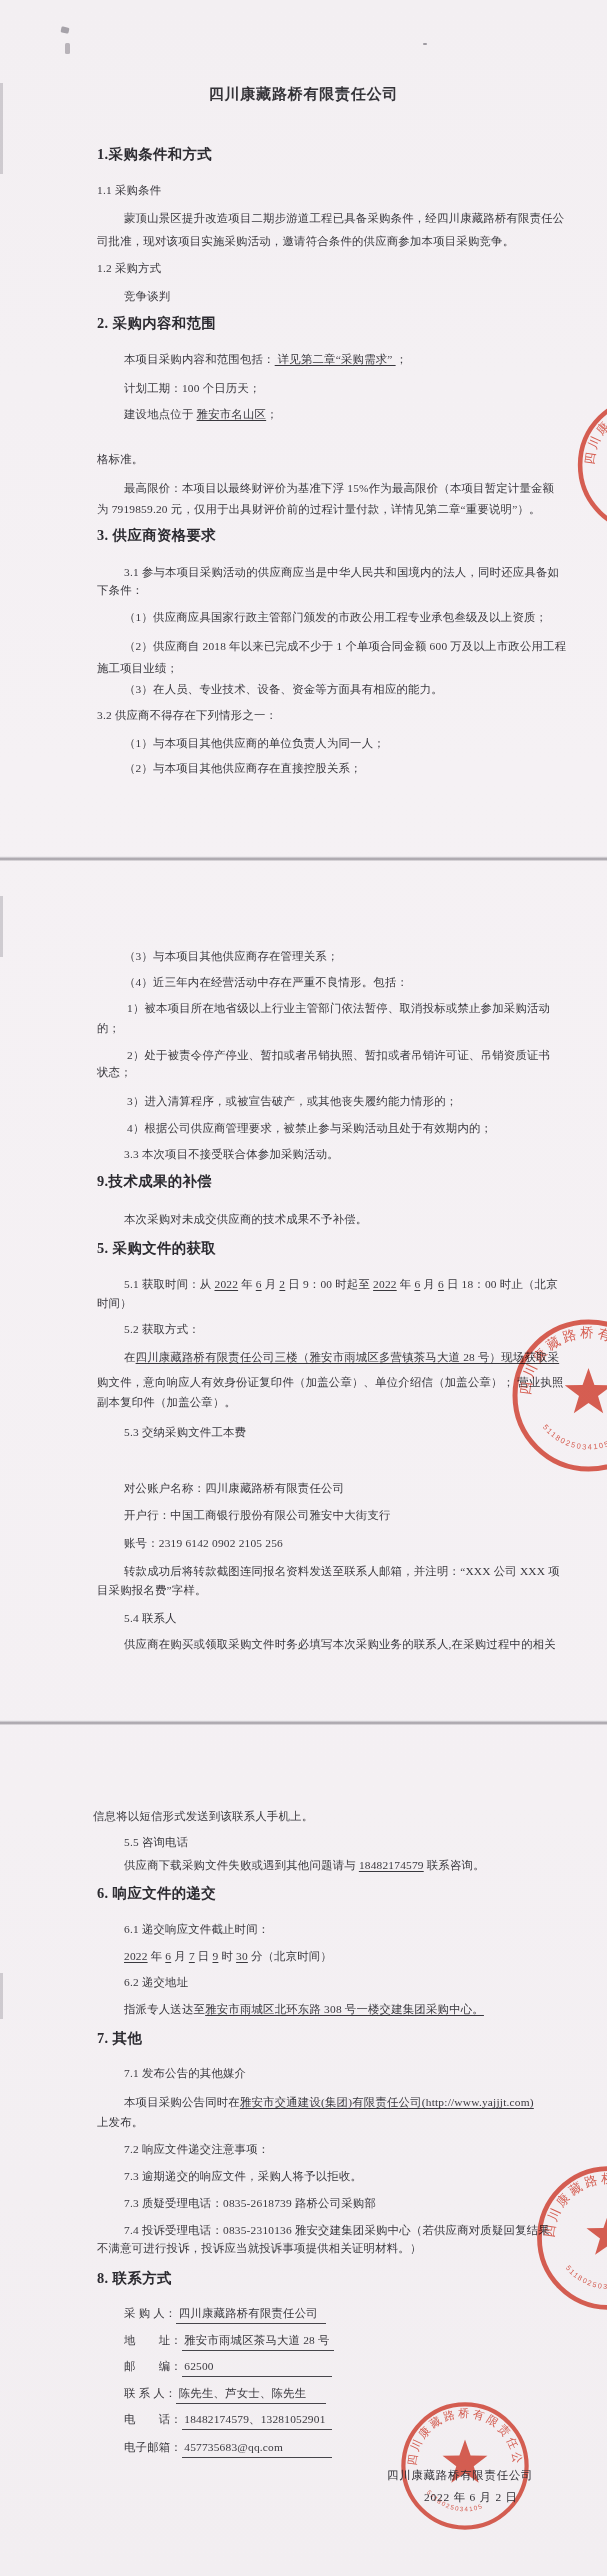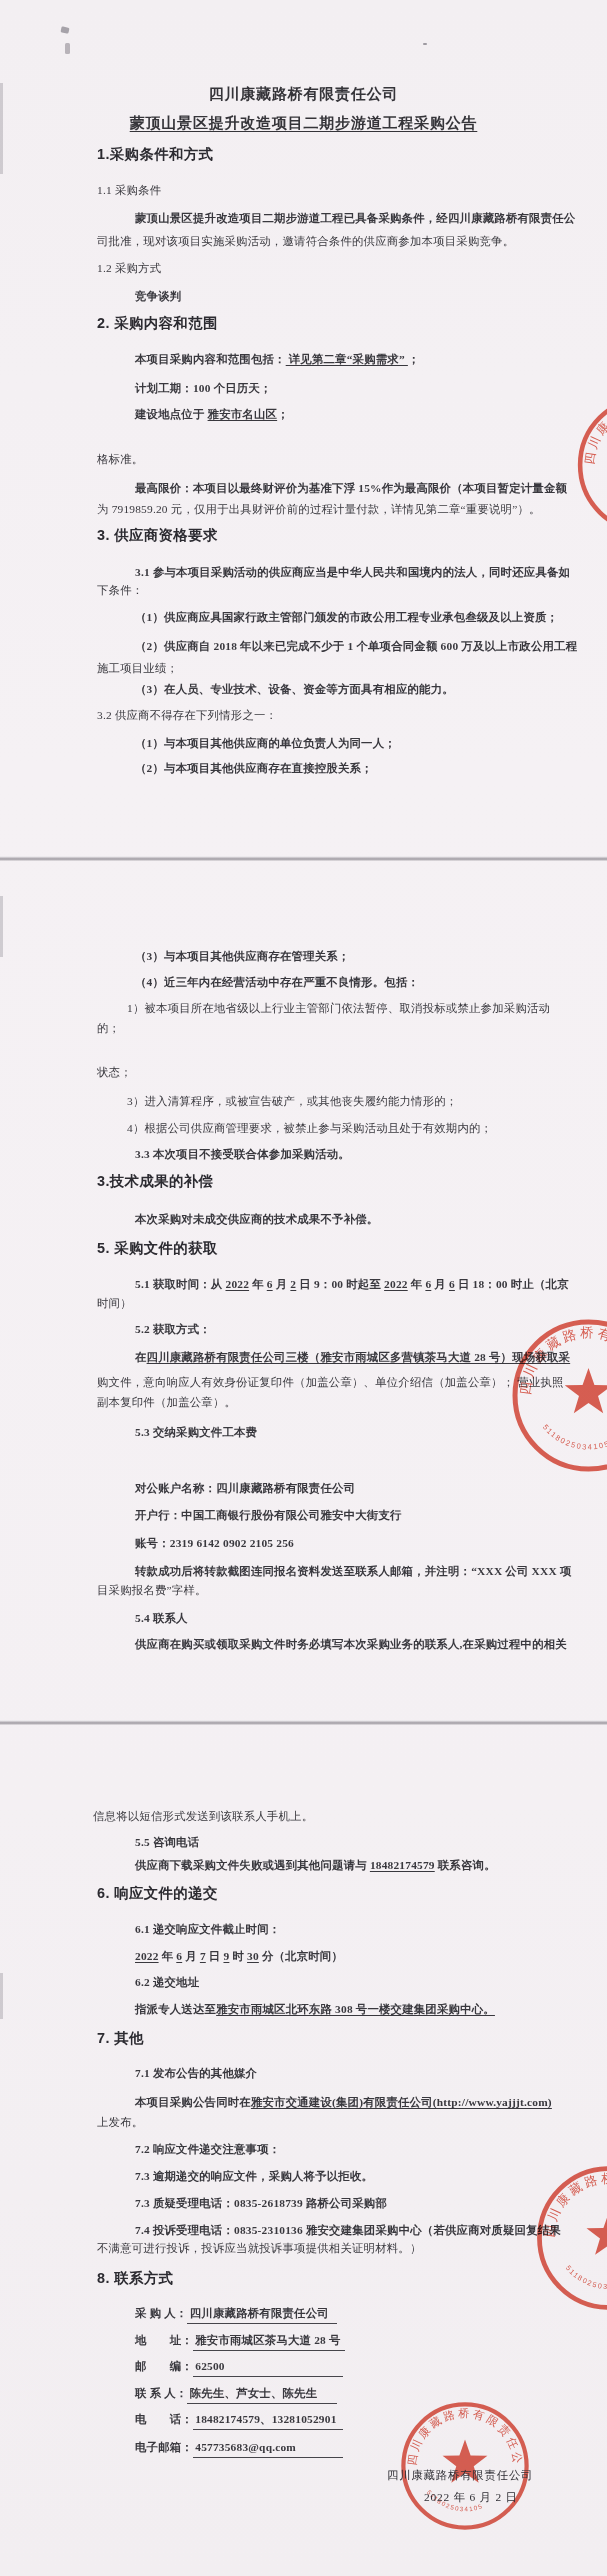--- a/index.html
+++ b/index.html
@@ -6,25 +6,25 @@
   body{width:607px;}
   .scan{
     position:relative; width:607px; height:2576px; overflow:hidden;
     background:linear-gradient(180deg,#f3eff2 0%, #f5f1f4 30%, #f4f0f3 70%, #f2eef1 100%);
     font-family:"Liberation Serif","DejaVu Serif",serif;
   }
   .t{
     position:absolute; left:97px; white-space:nowrap;
     font-size:11.4px; line-height:16.7px; color:#39383e; letter-spacing:0.2px;
   }
-  .ind{left:135px;font-weight:bold;}
+  .ind{left:124px;}
   .ind2{left:127px;}
   .center{left:0; width:607px; text-align:center;}
   .h{
-    font-family:Liberation Sans, sans-serif;
+    font-family:Liberation Serif, serif;
     font-weight:700; font-size:14.4px; color:#2c2b31; letter-spacing:0.4px;
   }
   .title{
     font-family:"Liberation Sans","DejaVu Sans",sans-serif;
     font-weight:700; font-size:15px; color:#353439; letter-spacing:0.8px;
   }
   .u{ text-decoration:underline; text-underline-offset:2.3px; }
   .uline{ text-decoration:underline; text-underline-offset:3px; }
   .lab{ display:inline-block; }
   .val{
@@ -46,21 +46,20 @@
 <div class="scan">
 
   <div class="speck" style="left:61px;top:27px;width:7.6px;height:6px;opacity:.45;transform:rotate(12deg);"></div>
   <div class="speck" style="left:65px;top:43px;width:4.6px;height:10.6px;opacity:.35;"></div>
   <div class="speck" style="left:423px;top:43px;width:3.8px;height:2.3px;opacity:.5;"></div>
   <div class="edge-shade" style="top:83px;height:91px;"></div>
   <div class="edge-shade" style="top:896px;height:61px;"></div>
   <div class="edge-shade" style="top:1973px;height:46px;"></div>
 
   <div class="t title center" style="top:86px">四川康藏路桥有限责任公司</div>
-  <div class="t title center" style="top:115px"><span class="uline">蒙顶山景区提升改造项目二期步游道工程采购公告</span></div>
 
   <div class="t h" style="top:146px">1.采购条件和方式</div>
   <div class="t" style="top:182px">1.1 采购条件</div>
   <div class="t ind" style="top:210px">蒙顶山景区提升改造项目二期步游道工程已具备采购条件，经四川康藏路桥有限责任公</div>
   <div class="t" style="top:233px">司批准，现对该项目实施采购活动，邀请符合条件的供应商参加本项目采购竞争。</div>
   <div class="t" style="top:260px">1.2 采购方式</div>
   <div class="t ind" style="top:288px">竞争谈判</div>
 
   <div class="t h" style="top:315px">2. 采购内容和范围</div>
   <div class="t ind" style="top:351px"><span>本项目采购内容和范围包括：</span><span class="u"> 详见第二章“采购需求” </span><span>；</span></div>
@@ -80,26 +79,27 @@
   <div class="t" style="top:707px">3.2 供应商不得存在下列情形之一：</div>
   <div class="t ind" style="top:735px">（1）与本项目其他供应商的单位负责人为同一人；</div>
   <div class="t ind" style="top:760px">（2）与本项目其他供应商存在直接控股关系；</div>
 
   <div class="page-divider" style="top:856px"></div>
 
   <div class="t ind" style="top:948px">（3）与本项目其他供应商存在管理关系；</div>
   <div class="t ind" style="top:974px">（4）近三年内在经营活动中存在严重不良情形。包括：</div>
   <div class="t ind2" style="top:1000px">1）被本项目所在地省级以上行业主管部门依法暂停、取消投标或禁止参加采购活动</div>
   <div class="t" style="top:1020px">的；</div>
+  <div class="t ind2" style="top:1047px">2）处于被责令停产停业、暂扣或者吊销执照、暂扣或者吊销许可证、吊销资质证书</div>
   <div class="t" style="top:1064px">状态；</div>
   <div class="t ind2" style="top:1093px">3）进入清算程序，或被宣告破产，或其他丧失履约能力情形的；</div>
   <div class="t ind2" style="top:1120px">4）根据公司供应商管理要求，被禁止参与采购活动且处于有效期内的；</div>
   <div class="t ind" style="top:1146px">3.3 本次项目不接受联合体参加采购活动。</div>
 
-  <div class="t h" style="top:1173px">3.技术成果的补偿</div>
+  <div class="t h" style="top:1173px">9.技术成果的补偿</div>
   <div class="t ind" style="top:1211px">本次采购对未成交供应商的技术成果不予补偿。</div>
 
   <div class="t h" style="top:1240px">5. 采购文件的获取</div>
   <div class="t ind" style="top:1276px"><span>5.1 获取时间：从 </span><span class="u">2022</span><span> 年 </span><span class="u">6</span><span> 月 </span><span class="u">2</span><span> 日 9：00 时起至 </span><span class="u">2022</span><span> 年 </span><span class="u">6</span><span> 月 </span><span class="u">6</span><span> 日 18：00 时止（北京</span></div>
   <div class="t" style="top:1295px">时间）</div>
   <div class="t ind" style="top:1321px">5.2 获取方式：</div>
   <div class="t ind" style="top:1349px"><span>在</span><span class="u">四川康藏路桥有限责任公司三楼（雅安市雨城区多营镇茶马大道 28 号）现场获取采</span></div>
   <div class="t" style="top:1374px">购文件，意向响应人有效身份证复印件（加盖公章）、单位介绍信（加盖公章）； 营业执照</div>
   <div class="t" style="top:1394px">副本复印件（加盖公章）。</div>
   <div class="t ind" style="top:1424px">5.3 交纳采购文件工本费</div>

